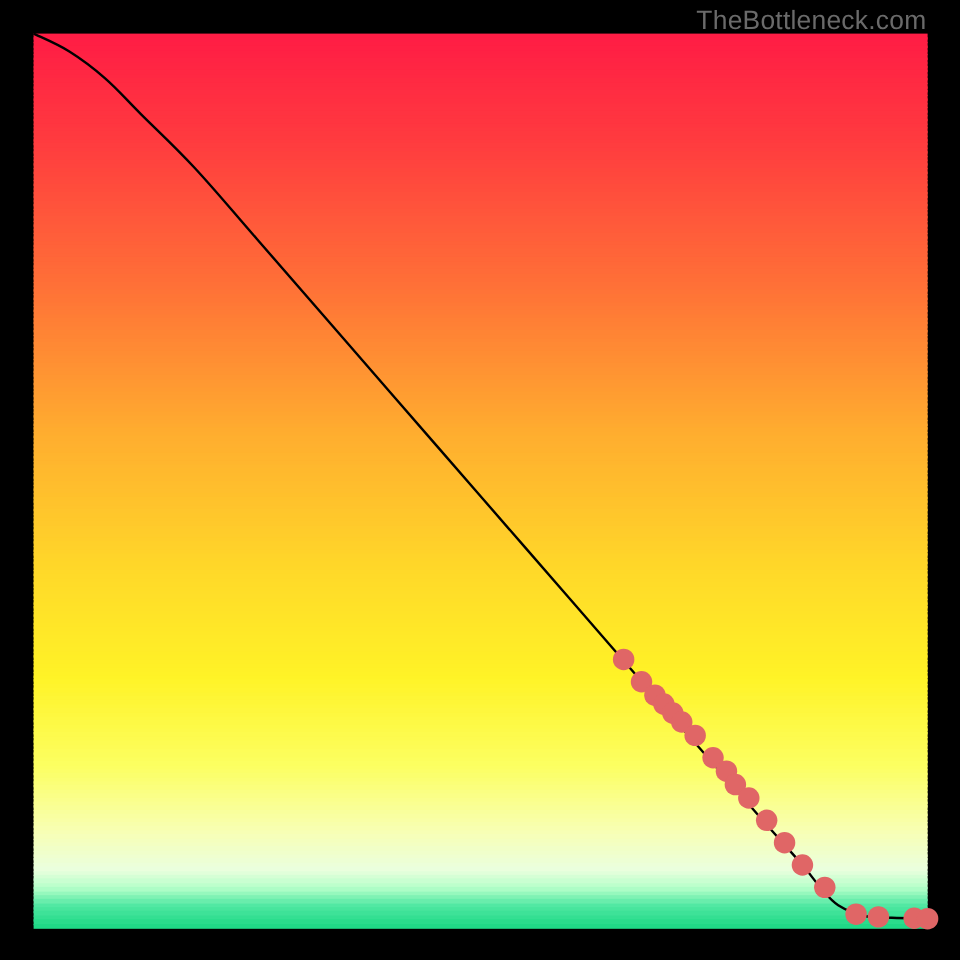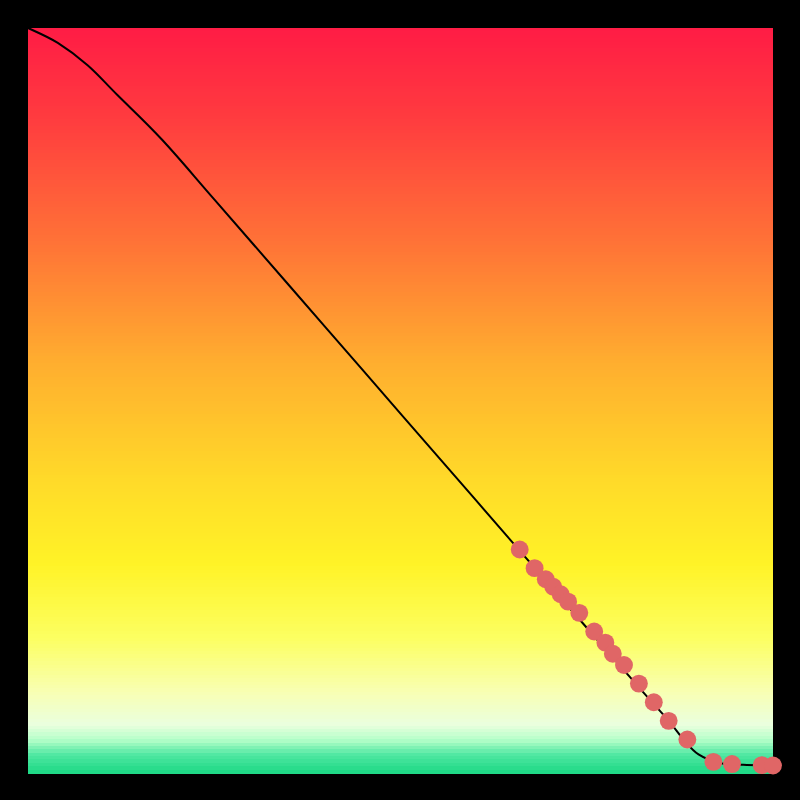--- a/index.html
+++ b/index.html
@@ -48,20 +48,21 @@
     font-size: 22px;
     font-weight: 500;
     letter-spacing: 0.2px;
     user-select: none;
   }
 </style>
 </head>
 <body>
 
 <div class="stage">
+  <div class="watermark">TheBottleneck.com</div>
   <div class="plot-area">
     <div class="gradient-bg">
         <div class="strip" style="top: 0%; height: 0.654545%; background: rgb(255, 29, 69);"></div>
         <div class="strip" style="top: 0.454545%; height: 0.654545%; background: rgb(255, 30, 69);"></div>
         <div class="strip" style="top: 0.909091%; height: 0.654545%; background: rgb(255, 31, 68);"></div>
         <div class="strip" style="top: 1.36364%; height: 0.654545%; background: rgb(255, 32, 68);"></div>
         <div class="strip" style="top: 1.81818%; height: 0.654545%; background: rgb(255, 33, 68);"></div>
         <div class="strip" style="top: 2.27273%; height: 0.654545%; background: rgb(255, 34, 68);"></div>
         <div class="strip" style="top: 2.72727%; height: 0.654545%; background: rgb(255, 36, 68);"></div>
         <div class="strip" style="top: 3.18182%; height: 0.654545%; background: rgb(255, 37, 67);"></div>

